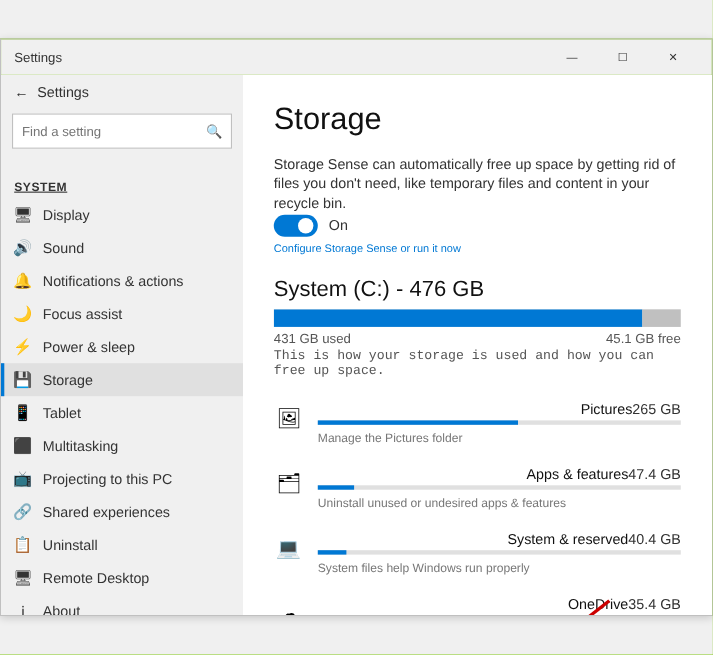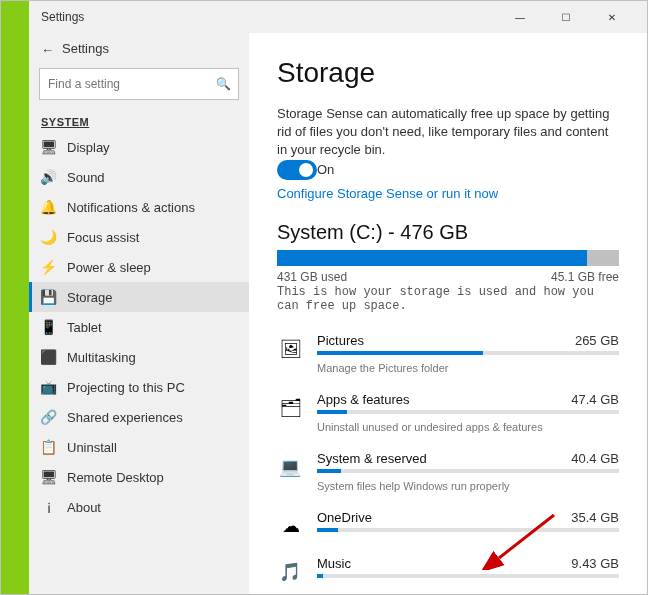--- a/index.html
+++ b/index.html
@@ -8,27 +8,26 @@
       background: #f0f0f0;
       display: flex;
       justify-content: center;
       align-items: center;
       width: 648px;
       height: 595px;
       overflow: hidden;
     }
     .window {
       width: 648px;
-      height: 595px;
+      height: 525px;
       background: #84cc16;
       display: flex;
       flex-direction: column;
       border: 1px solid #c0c0c0;
       box-shadow: 0 2px 8px rgba(0,0,0,0.2);
-      padding-left: 28px;
     }
     .titlebar {
       height: 32px;
       background: #f0f0f0;
       display: flex;
       align-items: center;
       padding: 0 12px;
       user-select: none;
       flex-shrink: 0;
     }
@@ -71,21 +70,21 @@
     .sidebar-back {
       display: flex;
       align-items: center;
       padding: 8px 12px;
       cursor: pointer;
       font-size: 13px;
       color: #333;
       gap: 8px;
     }
     .sidebar-search {
-      margin: 4px 10px 8px 10px;
+      margin: 4px 10px 21px 10px;
       position: relative;
     }
     .sidebar-search input {
       width: 100%;
       height: 32px;
       border: 1px solid #c0c0c0;
       background: white;
       padding: 0 30px 0 8px;
       font-size: 12px;
       color: #666;
@@ -155,20 +154,21 @@
     .storage-sense-desc {
       font-size: 13px;
       color: #333;
       margin-bottom: 0;
       line-height: 1.4;
       max-width: 380px;
     }
     .toggle-row {
       display: flex;
       align-items: center;
+      gap: 10px;
       margin-bottom: 6px;
     }
     .toggle {
       width: 40px;
       height: 20px;
       background: #0078d4;
       border-radius: 10px;
       position: relative;
       cursor: pointer;
       flex-shrink: 0;
@@ -182,21 +182,21 @@
       border-radius: 50%;
       top: 3px;
       right: 4px;
     }
     .toggle-label {
       font-size: 13px;
       color: #333;
     }
     .configure-link {
       color: #0078d4;
-      font-size: 13px;
+      font-size: 10px;
       text-decoration: none;
       cursor: pointer;
       margin-bottom: 20px;
       display: block;
     }
     .drive-title {
       font-size: 20px;
       font-weight: 400;
       color: #111;
       margin: 16px 0 6px 0;
@@ -245,21 +245,21 @@
       align-items: center;
       justify-content: center;
       flex-shrink: 0;
       margin-top: 2px;
     }
     .storage-item-details {
       flex: 1;
     }
     .storage-item-header {
       display: flex;
-      justify-content: space-between;
+      justify-content: flex-end;
       align-items: center;
       margin-bottom: 3px;
     }
     .storage-item-name {
       font-size: 13px;
       font-weight: 400;
       color: #111;
       cursor: pointer;
     }
     .storage-item-size {

